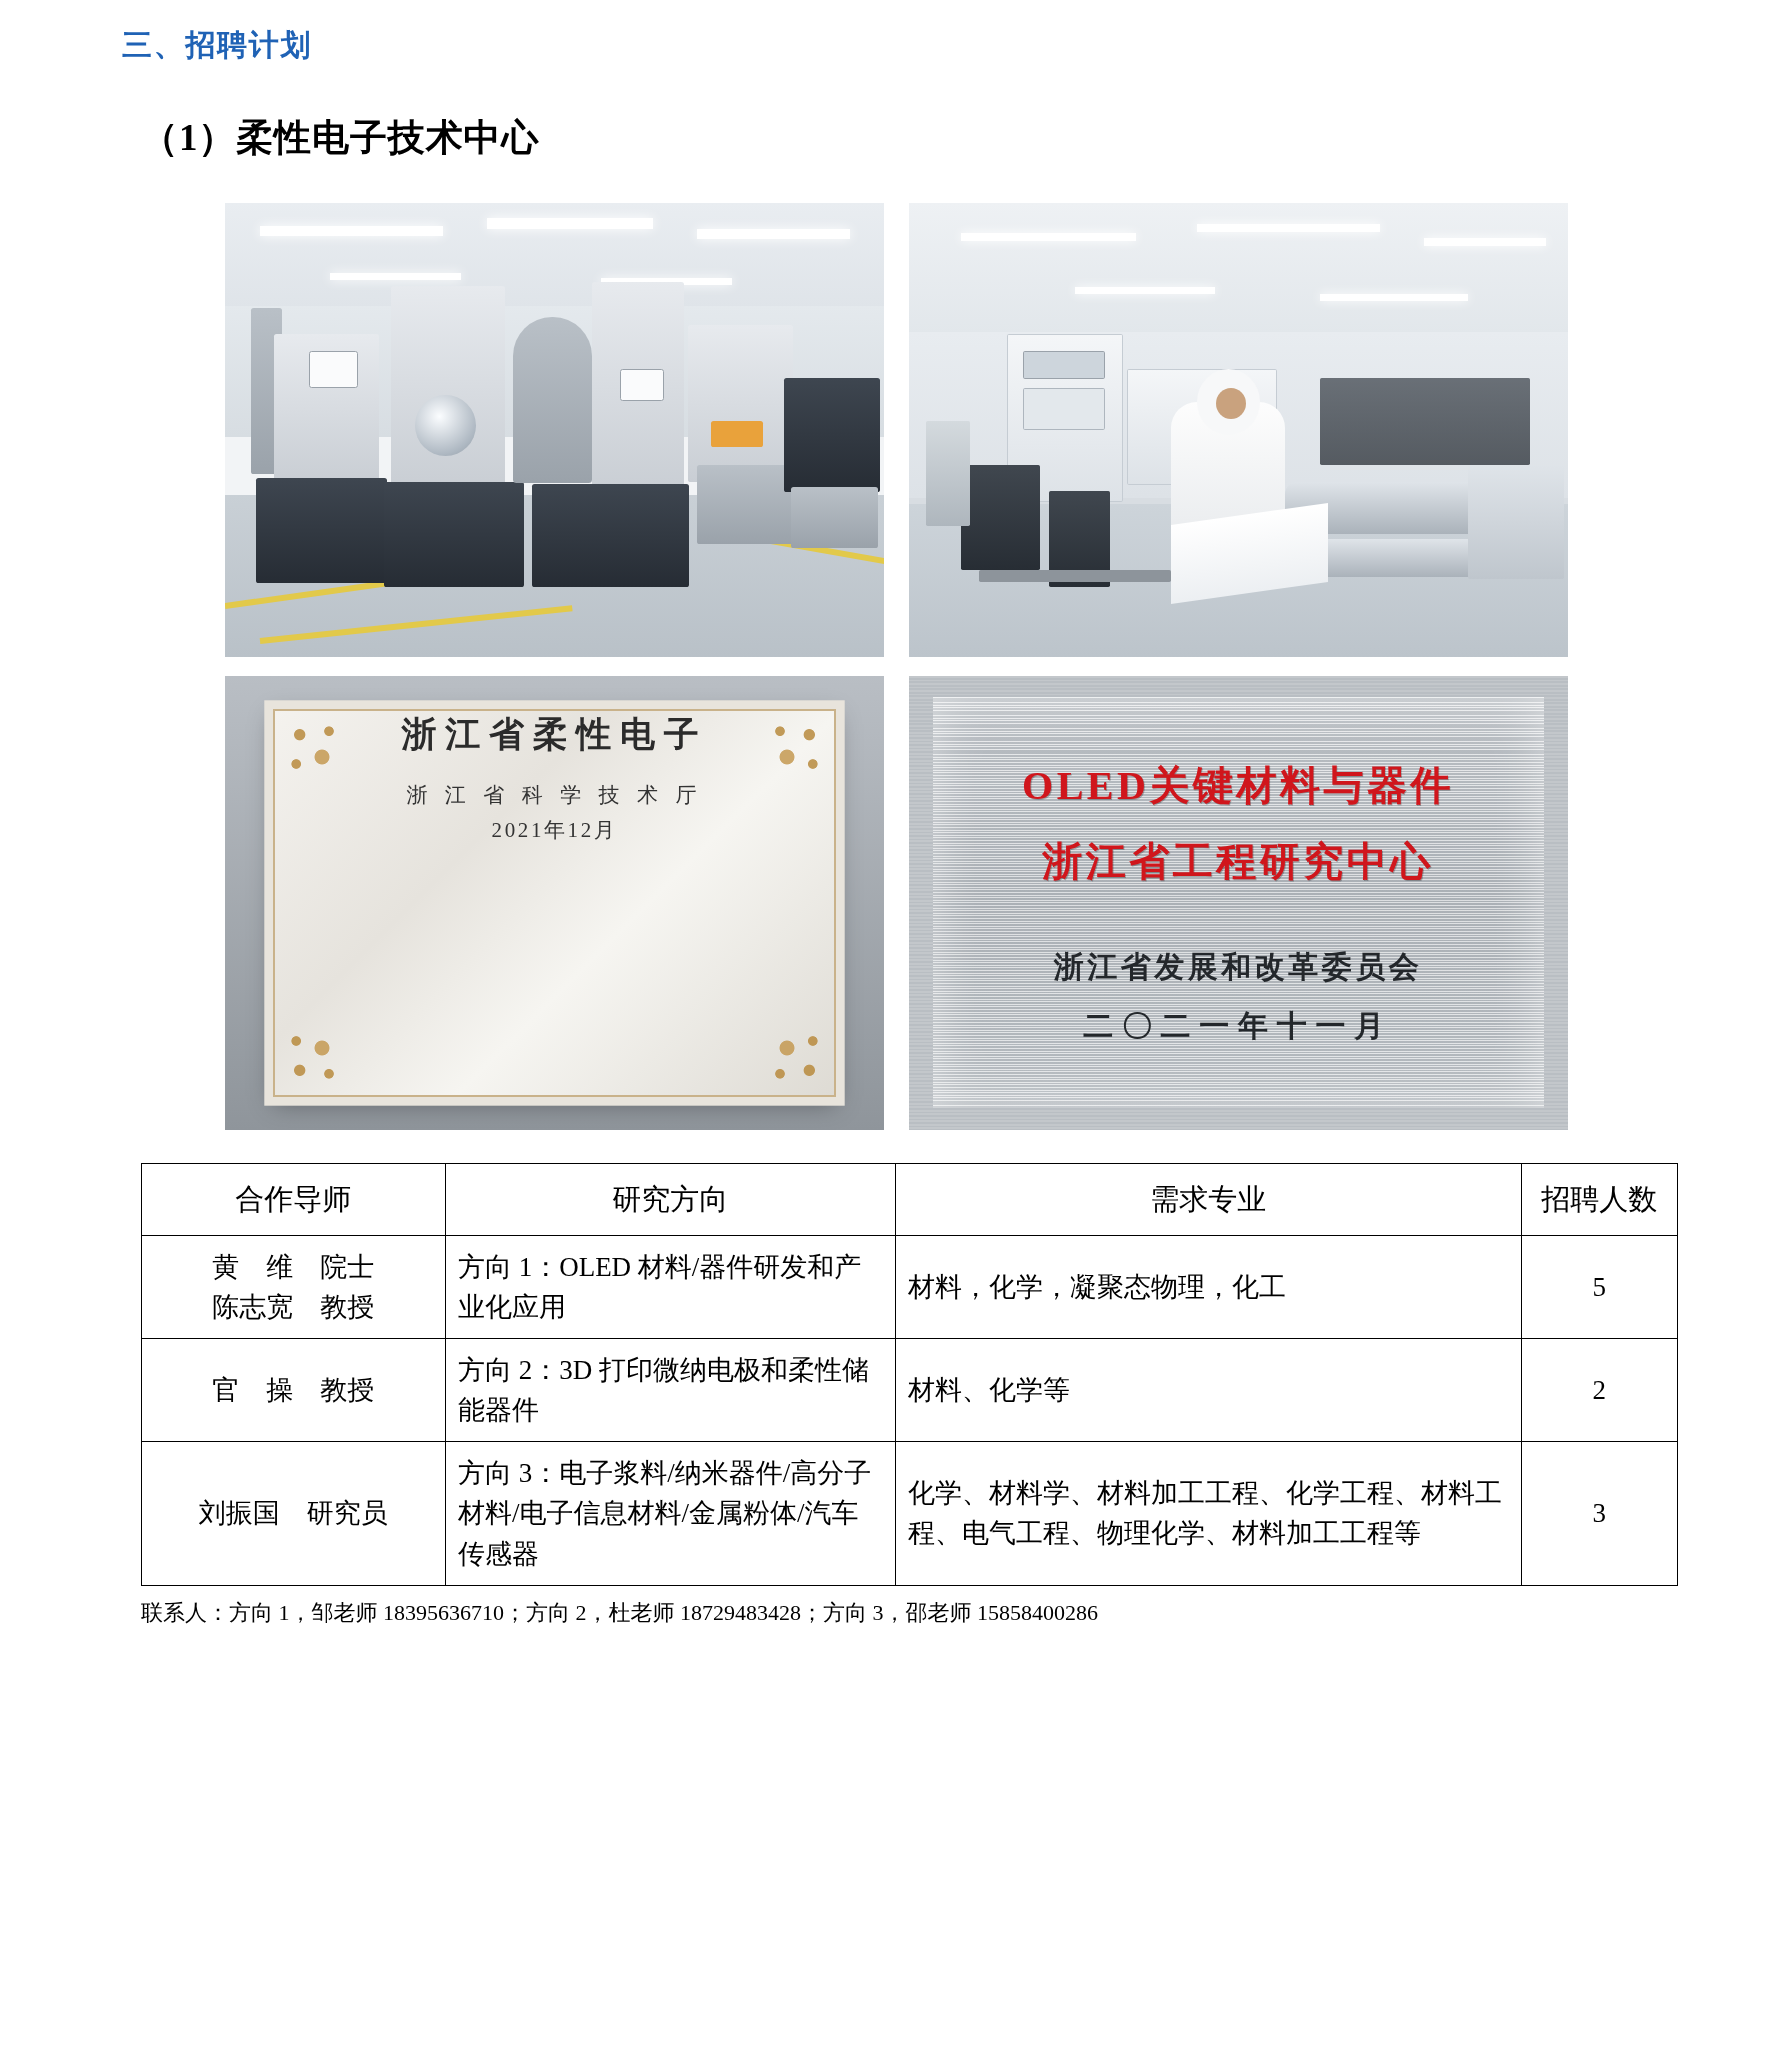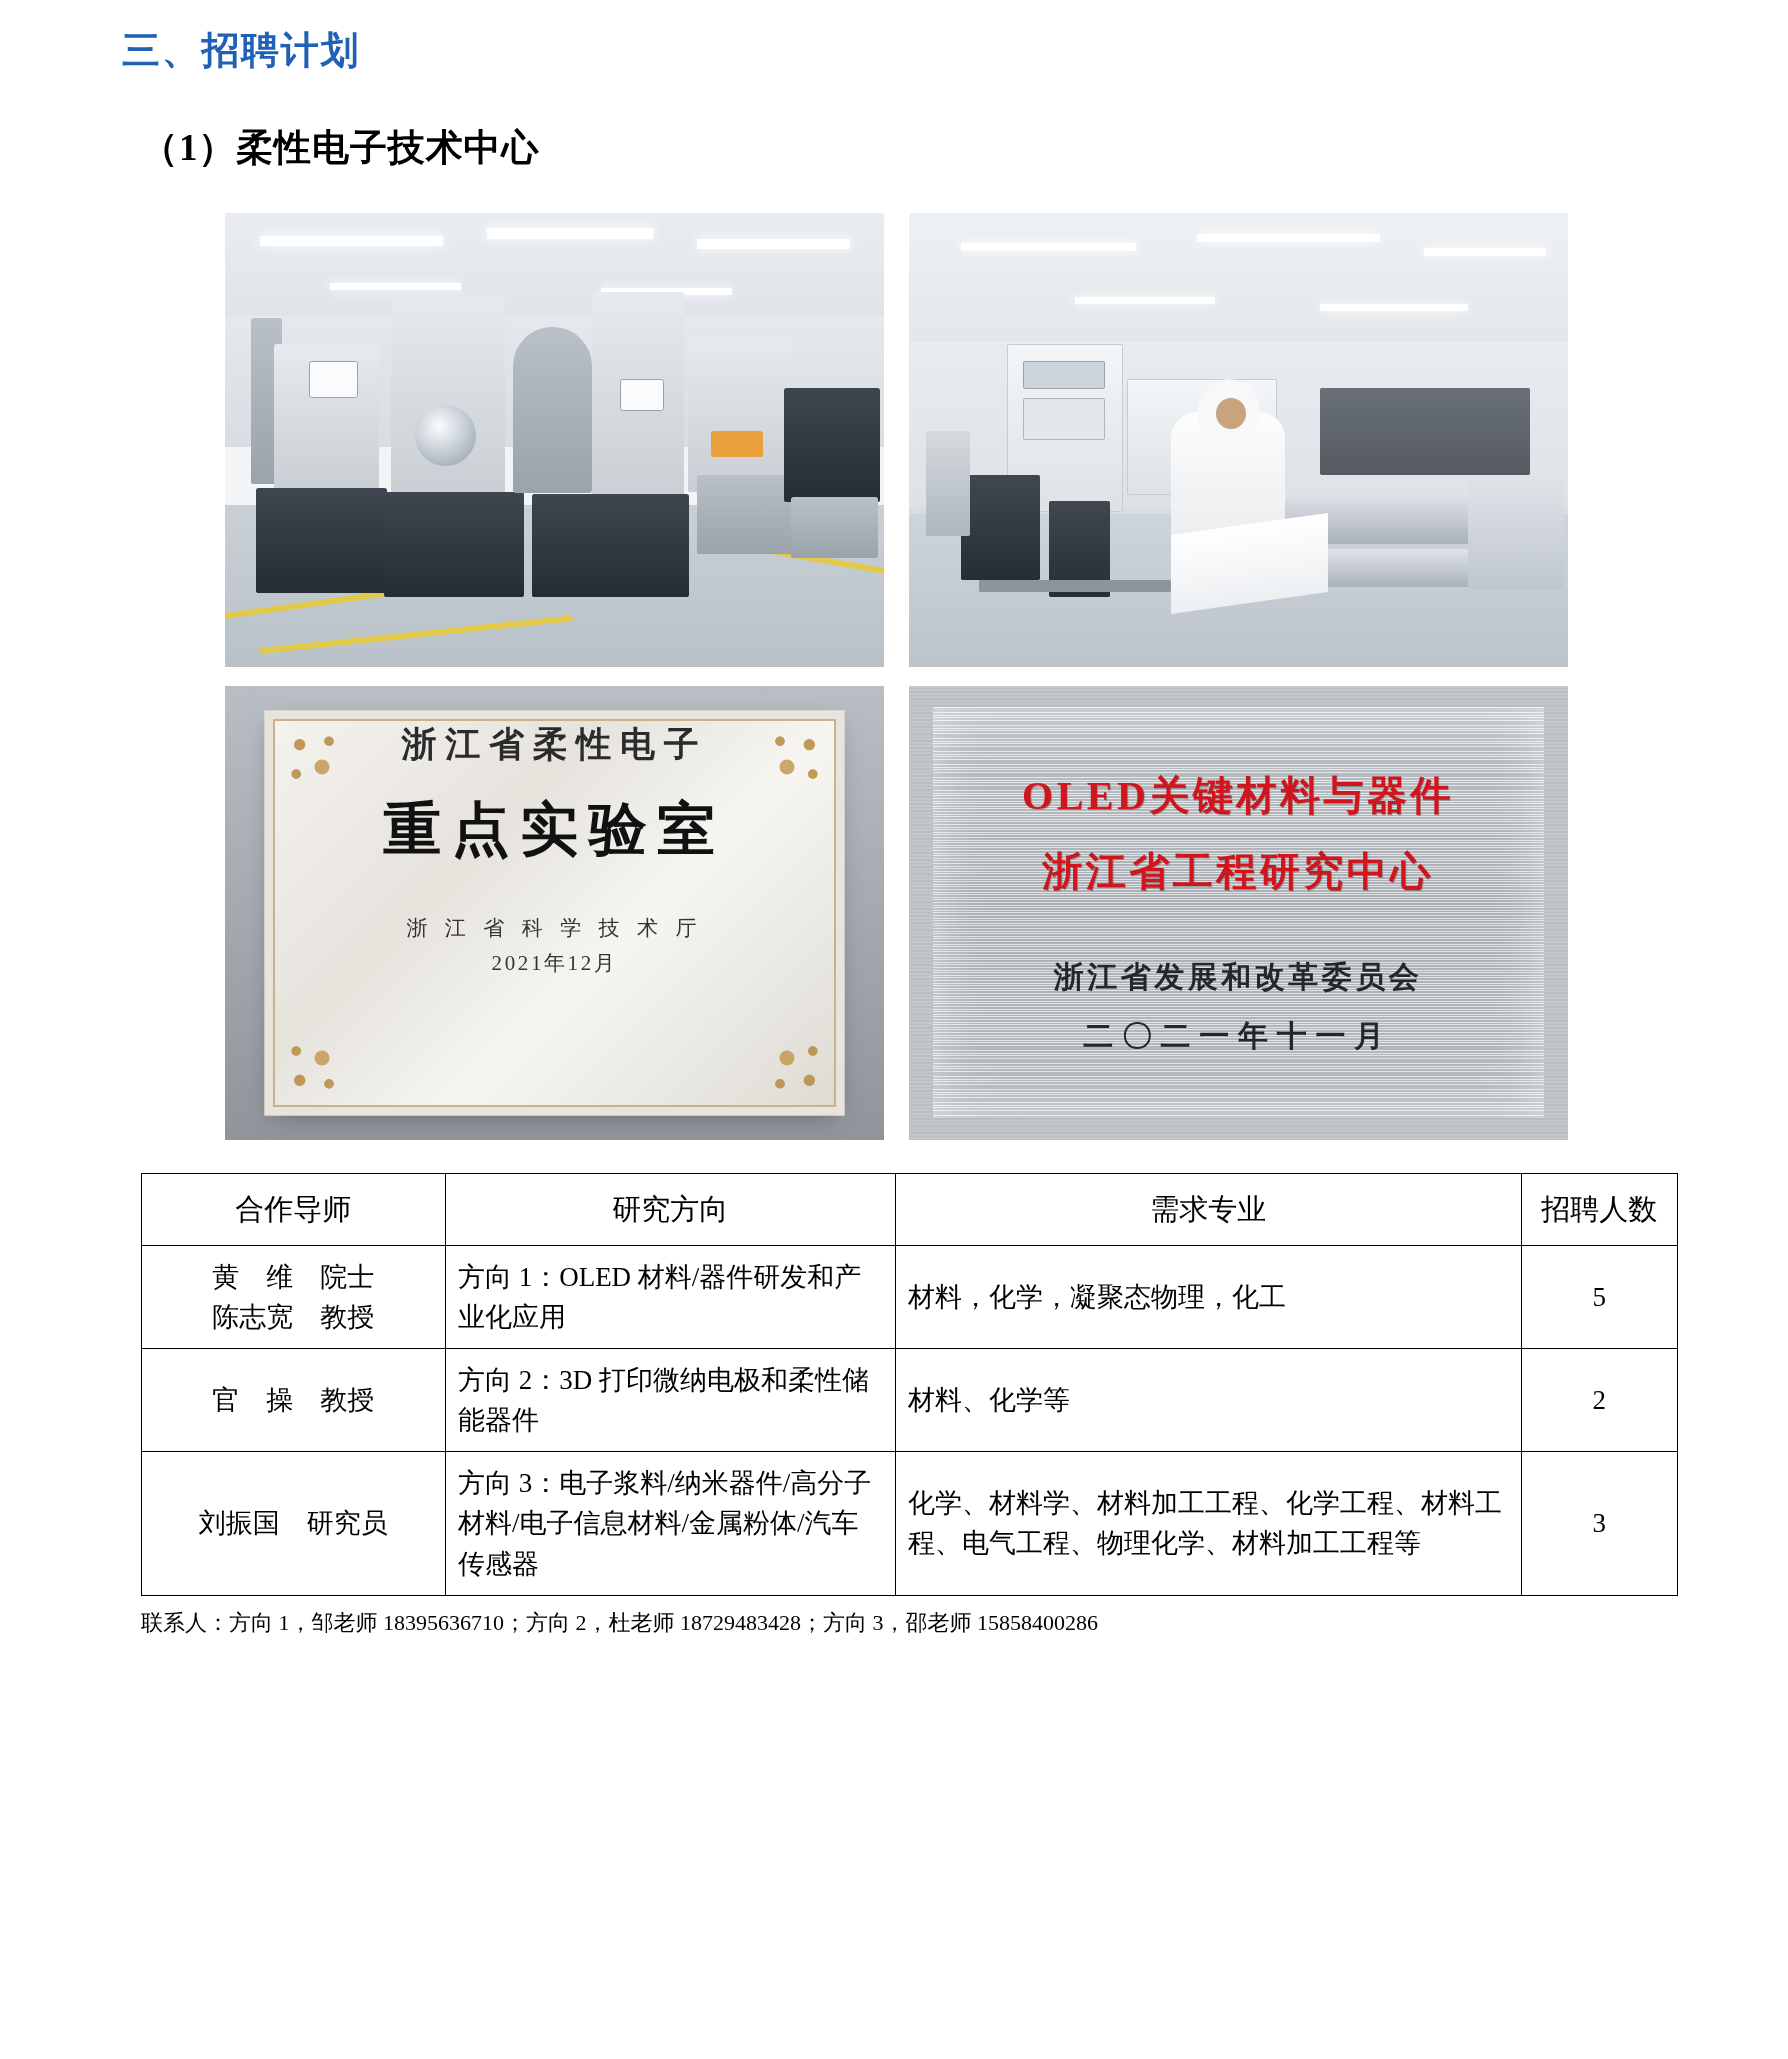--- a/index.html
+++ b/index.html
@@ -25,21 +25,21 @@
     position: absolute;
     left: 122px;
     top: 0;
     width: 1563px;
   }
 
   .section-title {
     color: #1f62b5;
     font-family: "Liberation Sans", "DejaVu Sans", sans-serif;
     font-weight: bold;
-    font-size: 38px;
+    font-size: 30px;
     letter-spacing: 1.7px;
     margin-top: 24.5px;
     margin-bottom: 7px;
   }
   .sub-title {
     font-family: "Liberation Serif", "DejaVu Serif", serif;
     font-weight: bold;
     font-size: 37px;
     margin-top: 47px;
     margin-left: 19px;
@@ -282,21 +282,20 @@
         <div class="unit" style="left:70px;top:367px;width:192px;height:12.2px;background:#8d949b;"></div>
       </div>
 
       <div class="photo p3">
         <div class="plaque">
           <div class="corner c-tl"></div>
           <div class="corner c-tr"></div>
           <div class="corner c-bl"></div>
           <div class="corner c-br"></div>
           <div class="plaque-line1">浙江省柔性电子</div>
-          <div class="plaque-line2">重点实验室</div>
           <div class="plaque-line3">浙 江 省 科 学 技 术 厅</div>
           <div class="plaque-line4">2021年12月</div>
         </div>
       </div>
 
       <div class="photo p4">
         <div class="steel">
           <div class="steel-red1">OLED关键材料与器件</div>
           <div class="steel-red2">浙江省工程研究中心</div>
           <div class="steel-dark1">浙江省发展和改革委员会</div>

